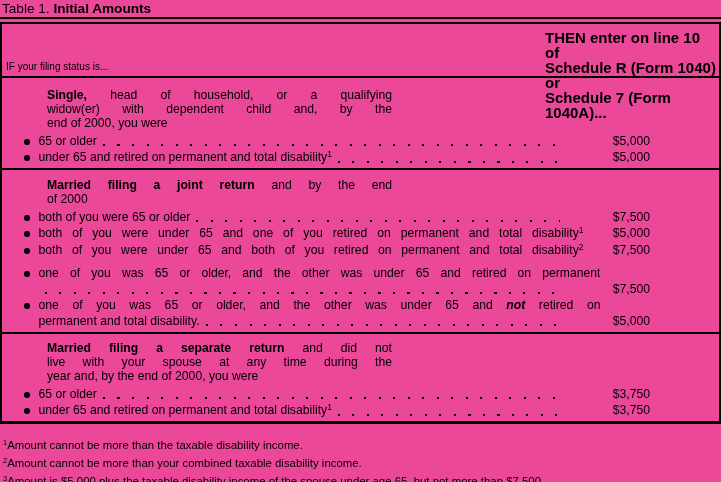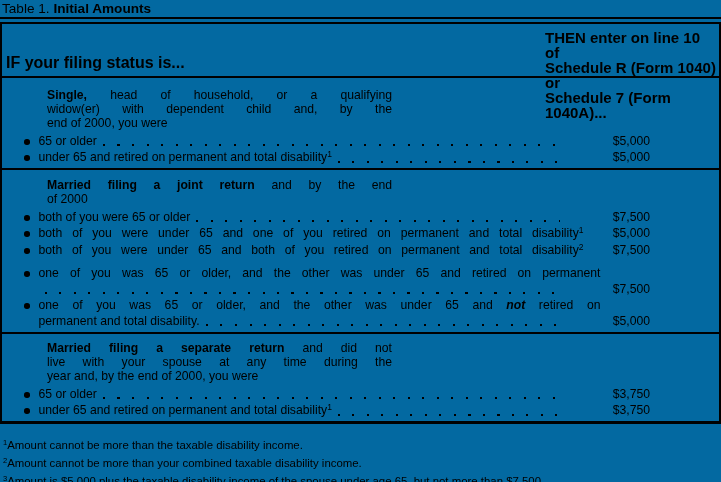--- a/index.html
+++ b/index.html
@@ -1,19 +1,19 @@
 <!DOCTYPE html>
 <html><head>
 <meta charset="utf-8">
 <style>
   html,body{margin:0;padding:0;background:#fff;}
   .page{
     position:relative;
     width:721px;height:482px;
-    background:#0369a1;color:#000;
+    background:#ec4899;color:#000;
     font-family:"Liberation Sans", sans-serif;
     font-size:12.2px;
     overflow:hidden;
   }
   
   .title{padding:1px 0 0 2px;font-size:13.6px;height:15px;white-space:nowrap;}
   .title .t-main{font-weight:bold;}
   .title-rule{height:2px;background:#000;margin-top:1px;}
   
   .tbl{
@@ -21,21 +21,21 @@
     border:2px solid #000;
     border-bottom-width:3px;
     box-sizing:border-box;
     height:402px;
   }
   .thead{
     display:flex;justify-content:space-between;
     height:54px;box-sizing:border-box;
     border-bottom:2px solid #000;
   }
-  .hl{align-self:flex-end;padding:0 0 4px 4px;font-weight:bold;font-size:16px;}
+  .hl{align-self:flex-end;padding:0 0 4px 4px;font-weight:normal;font-size:10px;}
   .hr-cell{width:172px;padding:6px 0 0 0;margin-right:2px;font-weight:bold;font-size:15px;line-height:15px;}
   .sec{box-sizing:border-box;border-bottom:2px solid #000;padding-left:4px;}
   .sec1{height:92px;padding-top:10px;}
   .sec2{height:164px;padding-top:8px;}
   .sec3{height:84px;padding-top:7px;border-bottom:none;}
   .intro{width:345px;line-height:14px;margin-left:41px;}
   .fill{text-align:justify;text-align-last:justify;}
   .b{font-weight:bold;}
   .bi{font-weight:bold;font-style:italic;}
   .sup{font-size:8.5px;position:relative;top:-4px;}

